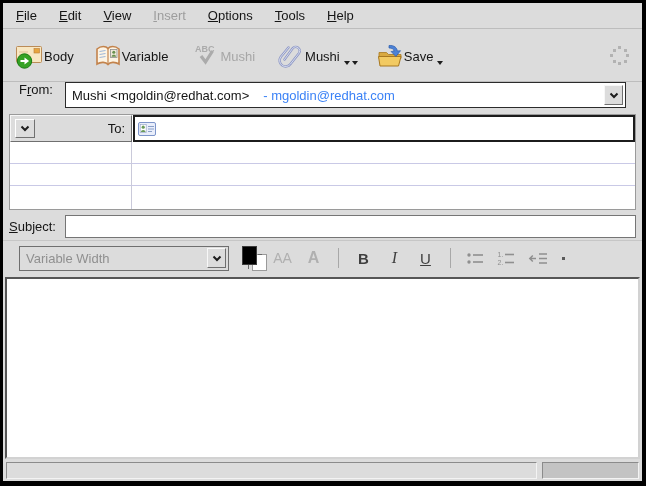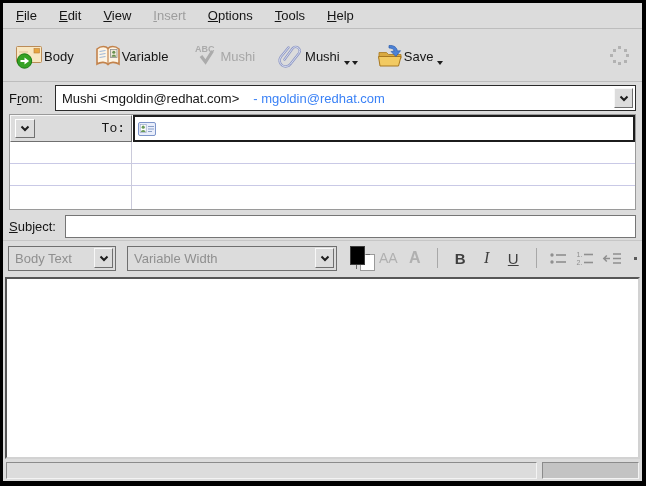--- a/index.html
+++ b/index.html
@@ -24,32 +24,32 @@
   .tool-btn .ticon{height:28px;display:flex;align-items:center;justify-content:center;}
   .tool-btn .tlabel{font-size:13px;margin-top:0;}
   .tool-btn.disabled .tlabel{color:#a7a7a7;}
   .dd{display:flex;align-items:center;padding:14px 5px 0 0;margin-left:-3px;}
   .tri{width:0;height:0;border-left:3.5px solid transparent;
     border-right:3.5px solid transparent;border-top:4px solid #1d1d1d;}
   .throbber{margin-left:auto;margin-right:7px;margin-top:14px;
     position:relative;width:22px;height:22px;flex:0 0 22px;}
   .throbber i{position:absolute;width:3px;height:3px;background:#b2b2b2;}
   
-  .from-row{flex:0 0 32px;display:flex;align-items:center;padding:0 6px;}
+  .from-row{flex:0 0 32px;display:flex;padding:0 16px;}
   .from-label{width:46px;flex:0 0 46px;}
   .from-combo{flex:1;height:26px;background:#fff;border:1px solid #2b2b2b;
     display:flex;align-items:center;box-sizing:border-box;}
   .from-value{padding-left:6px;white-space:pre;}
   .from-hint{color:#3b82f6;padding-left:14px;white-space:pre;}
   .combo-btn{width:19px;height:20px;margin:2px;margin-left:auto;flex:0 0 19px;
     background:#dcdcdc;border:1px solid;border-color:#f7f7f7 #6f6f6f #6f6f6f #f7f7f7;
     display:flex;align-items:center;justify-content:center;box-sizing:border-box;}
   
   .addressing{flex:0 0 96px;margin:0 6px 2px;background:#fff;
-    border:1px solid #9a9a9a;box-sizing:border-box;display:flex;flex-direction:column;font-family:Liberation Mono, monospace;}
+    border:1px solid #9a9a9a;box-sizing:border-box;display:flex;flex-direction:column;}
   .addr-header{flex:0 0 27px;display:flex;}
   .to-button{width:122px;flex:0 0 122px;background:#dcdcdc;box-sizing:border-box;
     border:1px solid;border-color:#f7f7f7 #6f6f6f #6f6f6f #f7f7f7;
     display:flex;align-items:center;padding:0 4px;}
   .to-dd-btn{width:20px;height:19px;flex:0 0 20px;background:#dcdcdc;box-sizing:border-box;
     border:1px solid;border-color:#fff #707070 #707070 #fff;
     display:flex;align-items:center;justify-content:center;}
   .to-label{margin-left:auto;padding-right:2px;}
   .addr-entry{flex:1;border:2px solid #1c1c1c;background:#fff;margin-left:1px;
     display:flex;align-items:center;padding-left:3px;box-sizing:border-box;}
@@ -237,28 +237,20 @@
       <div class="addr-row" style="border-bottom:none"></div>
     </div>
   </div>
 
   <div class="subject-row">
     <span class="subject-label"><span class="u">S</span>ubject:</span>
     <input class="subject-entry" type="text" value="" style="">
   </div>
 
   <div class="format-toolbar">
-    <div class="fmt-combo style-combo">
-      <span class="ctext">Body Text</span>
-      <span class="combo-btn">
-        <svg width="10" height="7" viewBox="0 0 10 7">
-          <path d="M1.5 1.5 L5 5 L8.5 1.5" stroke="#1d1d1d" stroke-width="2" fill="none"></path>
-        </svg>
-      </span>
-    </div>
     <div class="fmt-combo font-combo">
       <span class="ctext">Variable Width</span>
       <span class="combo-btn">
         <svg width="10" height="7" viewBox="0 0 10 7">
           <path d="M1.5 1.5 L5 5 L8.5 1.5" stroke="#1d1d1d" stroke-width="2" fill="none"></path>
         </svg>
       </span>
     </div>
 
     <span class="color-widget">

